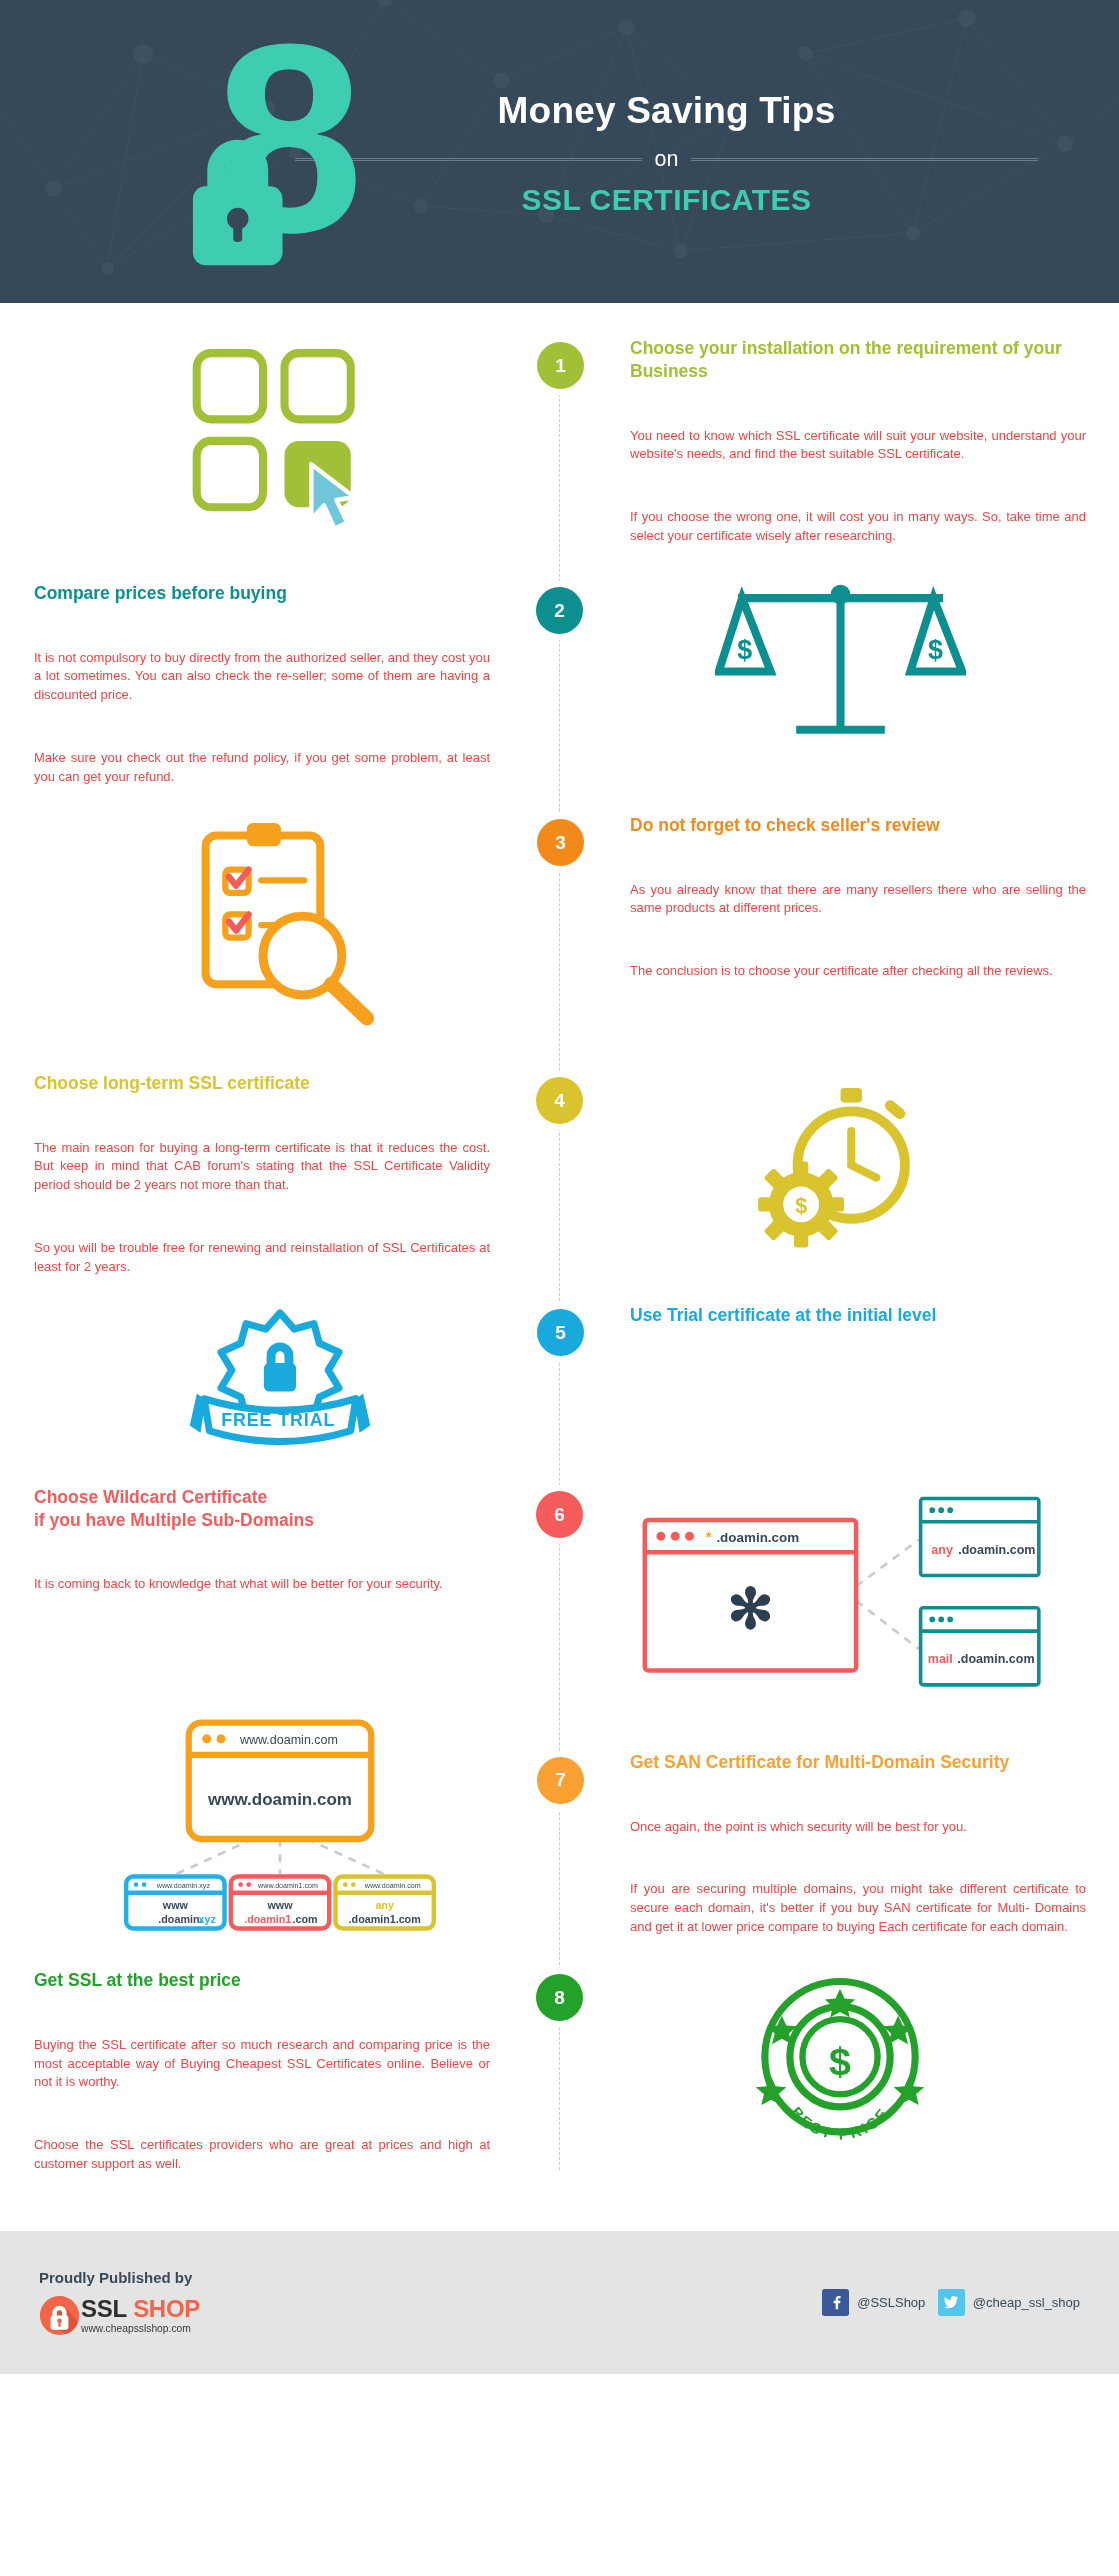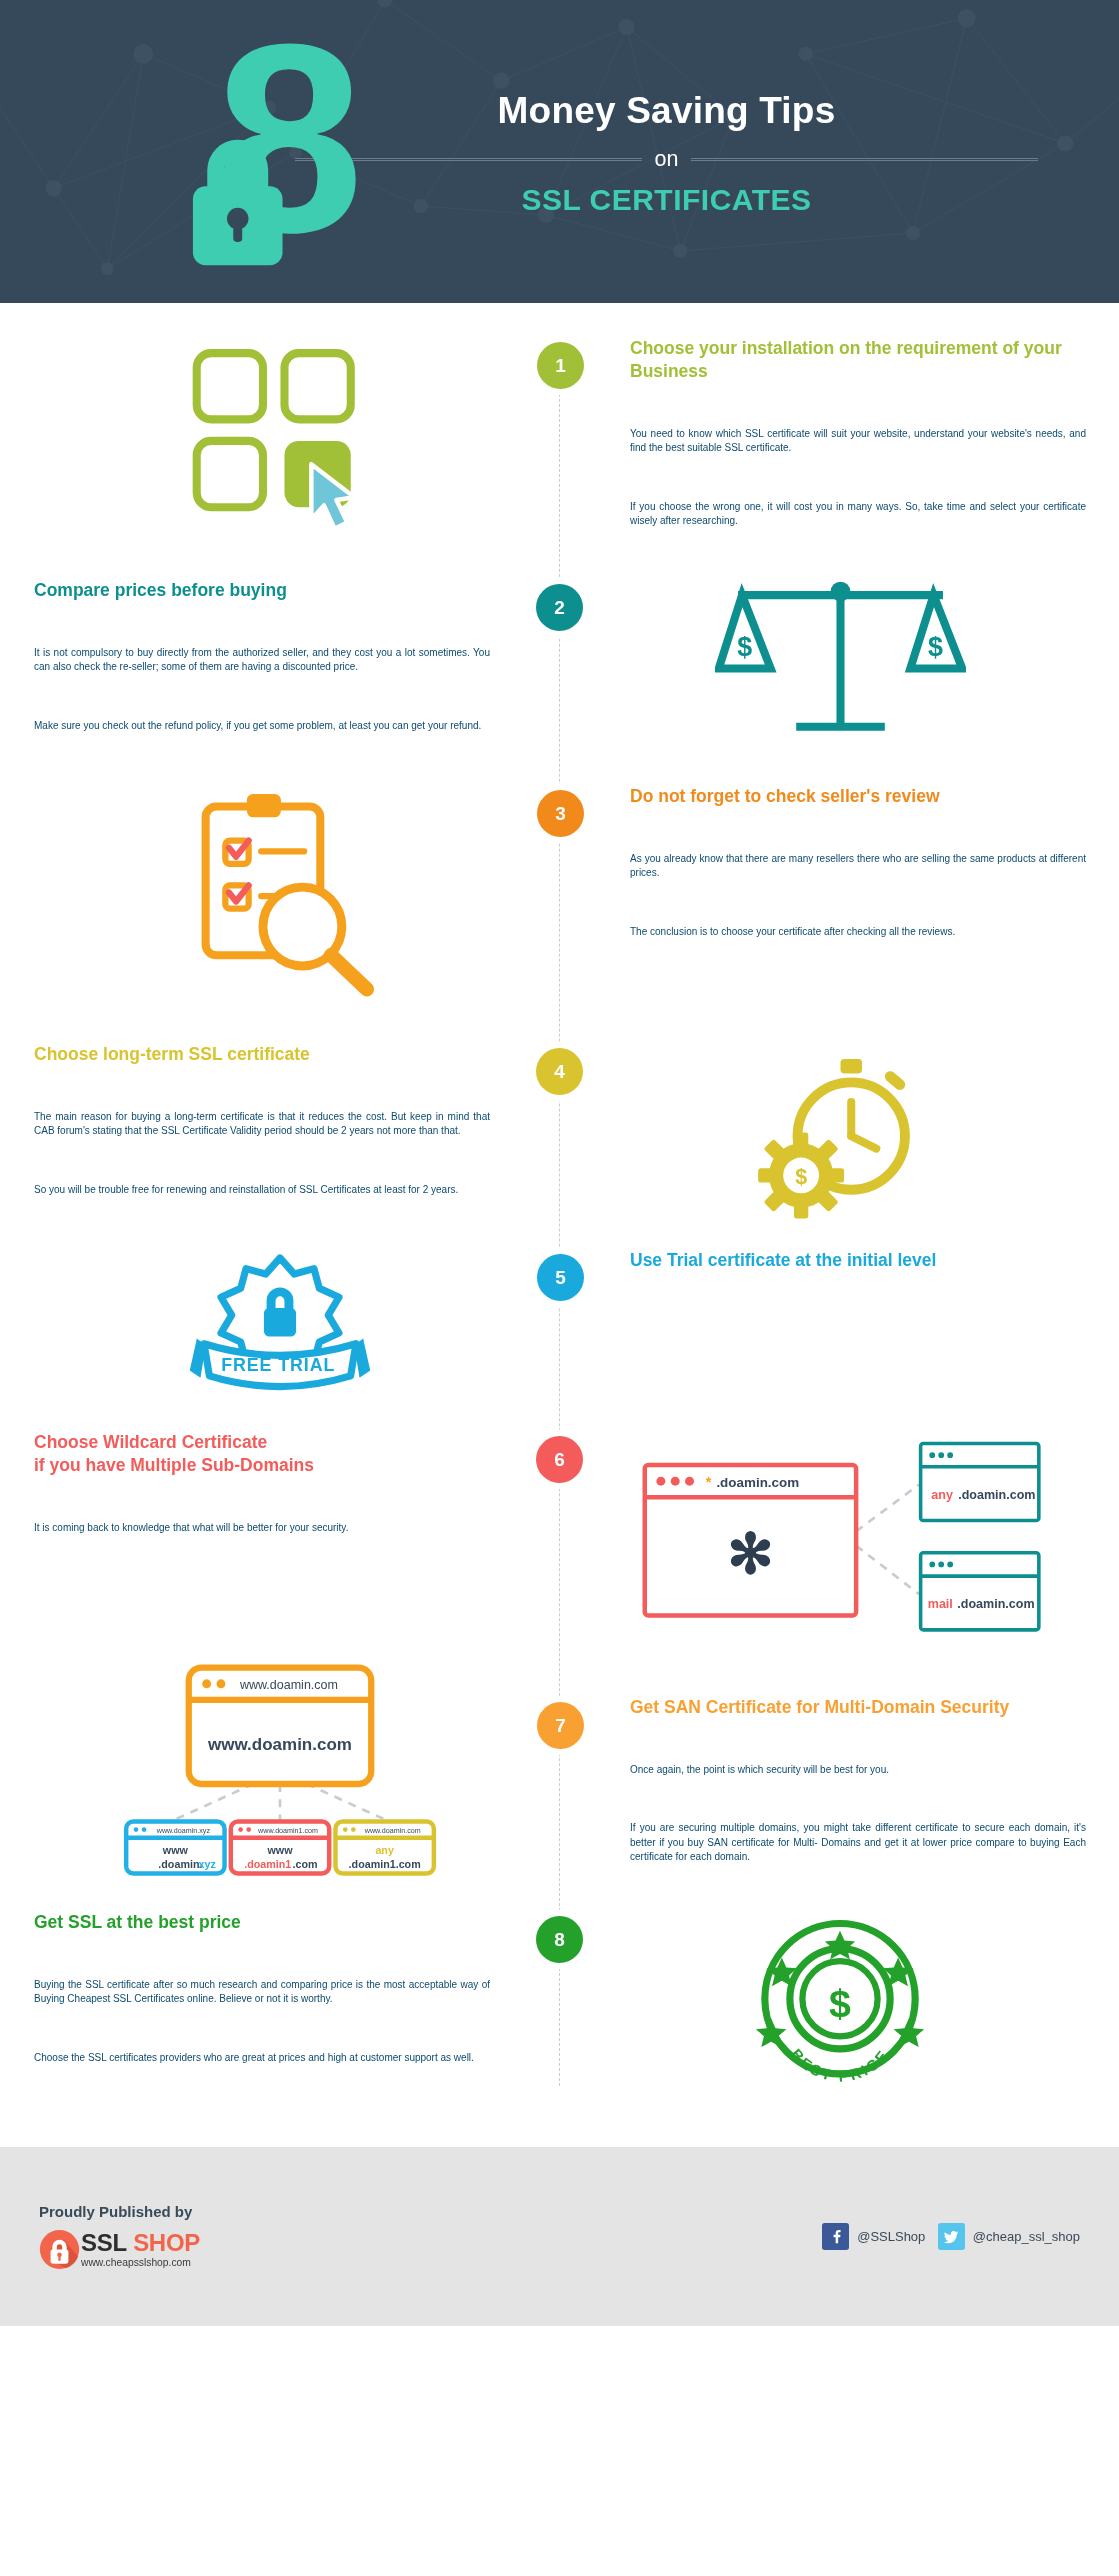--- a/index.html
+++ b/index.html
@@ -110,33 +110,33 @@
   .badge.on-right { left: -23px; }   
   .badge.on-left  { right: -23px; }
 
   .step-title {
     font-size: 17.5px;
     font-weight: bold;
     line-height: 1.3;
     margin-bottom: 14.3px;
   }
   .step-body p {
-    font-size: 10px;
+    font-size: 13px;
     line-height: 1.45;
-    color: #0c4a6e;
+    color: #ef4444;
     margin-bottom: 11.6px;
     text-align: justify;
     margin-top: 44px;
   }
   .step-body p:last-child { margin-bottom: 0; }
 
   
   .footer {
     background: #e4e4e4;
-    height: 179px;
+    height: 143px;
     display: flex;
     align-items: center;
     padding: 0 39px;
   }
   .footer-left { flex: 1; }
   .pub-label { font-size: 15px; font-weight: bold; color: #394a59; margin-bottom: 9px; }
   .logo-row { display: flex; align-items: center; gap: 1px; }
   .logo-text { line-height: 1; }
   .logo-wordmark { font-size: 24px; font-weight: bold; letter-spacing: -0.3px; }
   .logo-ssl { color: #2e2e2e; }

